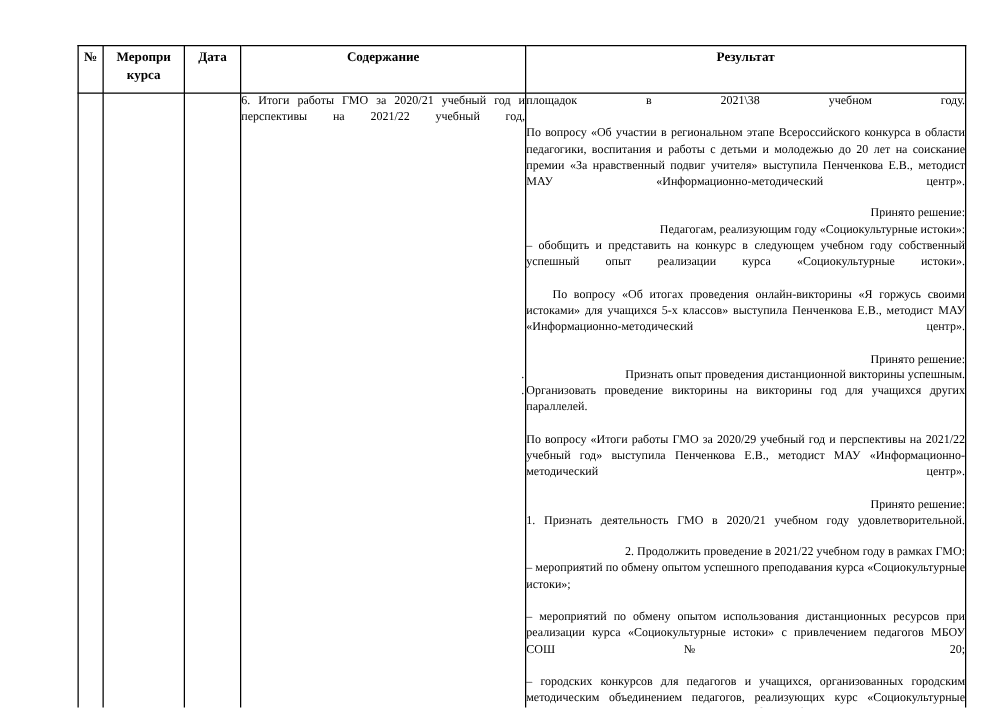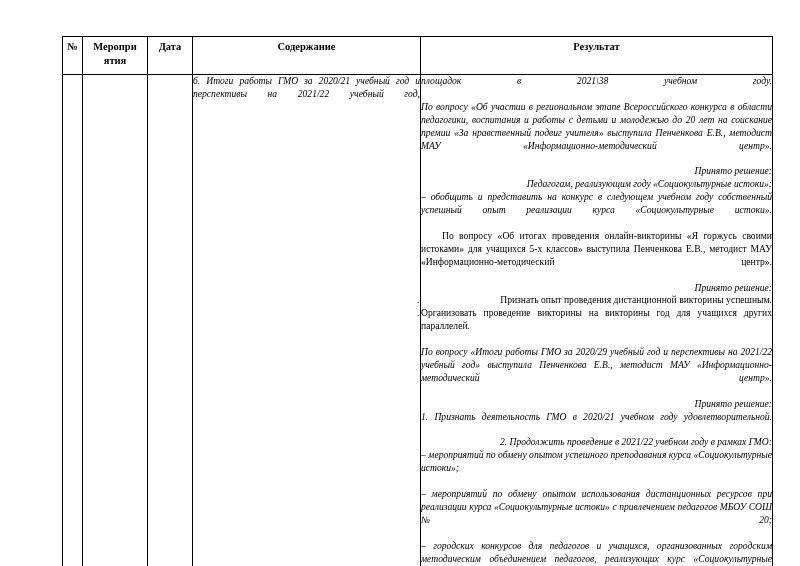--- a/index.html
+++ b/index.html
@@ -90,21 +90,21 @@
     text-align: justify;
   }
   
   .cell-result p:after,
   .cell-content p:after {
     content: "";
     display: inline-block;
     width: 100%;
   }
   p.p-indent   { text-indent: 21px; }
-  p.p-flat     { text-indent: 0; font-style: italic; }
+  p.p-flat     { text-indent: 0; }
   p.p-marker   { text-indent: 0; margin-left: 0; position: relative; }
   p.p-marker:before {
     content: ".";
     position: absolute;
     left: -4px;
     top: 0;
   }
   p.p-nojust   { text-align: right; }
   p.p-nojust:after { display: none; }
 </style>
@@ -125,21 +125,21 @@
     <thead>
       <tr>
         <th>
           <span class="hdr-wrap">
             <span>№</span>
           </span>
         </th>
         <th>
           <span class="hdr-wrap">
             <span>Меропри</span>
-            <span class="l2">ятия</span>
+            <span class="l2">курса</span>
           </span>
         </th>
         <th>
           <span class="hdr-wrap">
             <span>Дата</span>
           </span>
         </th>
         <th>
           <span class="hdr-wrap">
             <span>Содержание</span>

